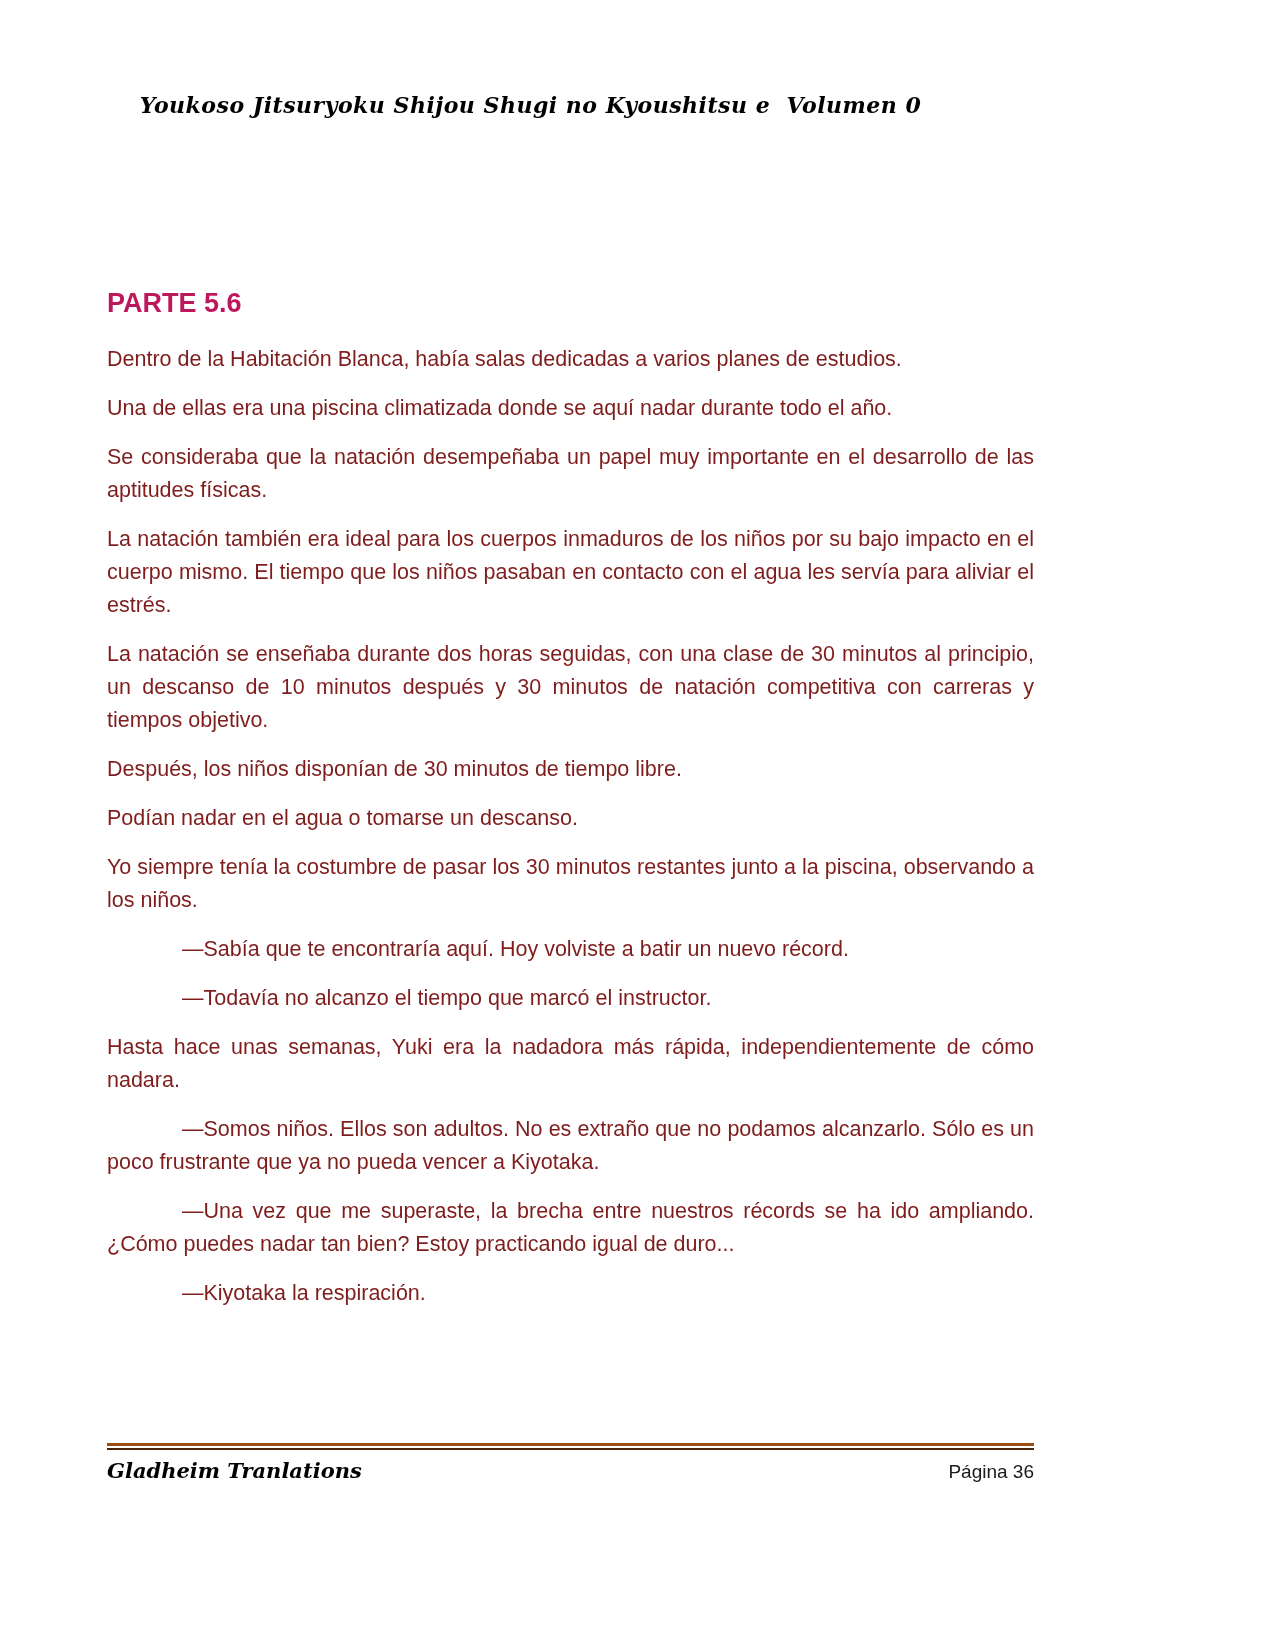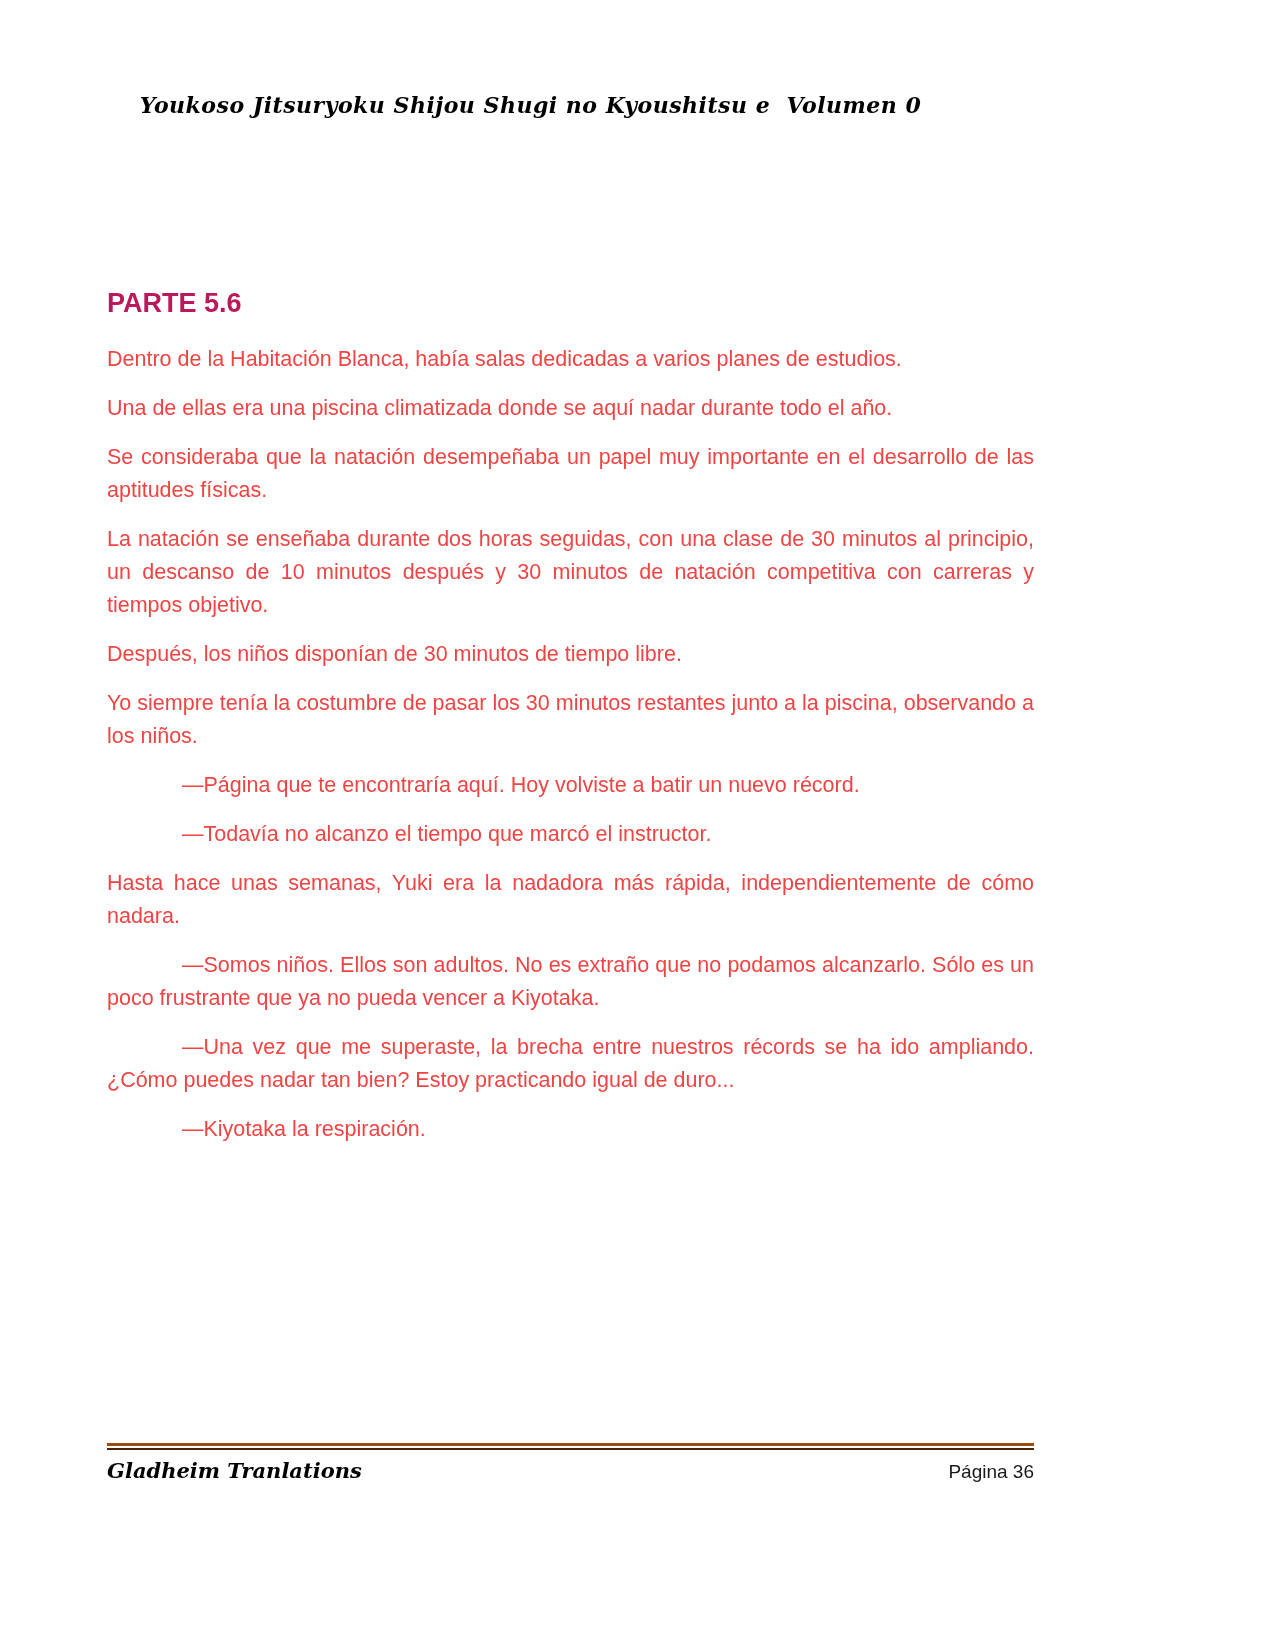--- a/index.html
+++ b/index.html
@@ -39,21 +39,21 @@
     margin: 0 0 24px 0;
     font-size: 27px;
     font-weight: bold;
     color: #be185d;
   }
   .para {
     margin: 0 0 16px 0;
     font-size: 21.5px;
     line-height: 33px;
     text-align: justify;
-    color: #ef4444;
+    color: #7f1d1d;
   }
   .dialogue {
     text-indent: 75px;
   }
   .doc-footer {
     position: absolute;
     top: 1443px;
     left: 107px;
     right: 168px;
   }
@@ -89,24 +89,26 @@
   <header class="doc-header">
     <span>Youkoso Jitsuryoku Shijou Shugi no Kyoushitsu e  Volumen 0</span>
   </header>
 
   <main class="doc-body">
     <h1 class="part-title">PARTE 5.6</h1>
 
     <p class="para">Dentro de la Habitación Blanca, había salas dedicadas a varios planes de estudios.</p>
     <p class="para">Una de ellas era una piscina climatizada donde se aquí nadar durante todo el año.</p>
     <p class="para">Se consideraba que la natación desempeñaba un papel muy importante en el desarrollo de las aptitudes físicas.</p>
+    <p class="para">La natación también era ideal para los cuerpos inmaduros de los niños por su bajo impacto en el cuerpo mismo. El tiempo que los niños pasaban en contacto con el agua les servía para aliviar el estrés.</p>
     <p class="para">La natación se enseñaba durante dos horas seguidas, con una clase de 30 minutos al principio, un descanso de 10 minutos después y 30 minutos de natación competitiva con carreras y tiempos objetivo.</p>
     <p class="para">Después, los niños disponían de 30 minutos de tiempo libre.</p>
+    <p class="para">Podían nadar en el agua o tomarse un descanso.</p>
     <p class="para">Yo siempre tenía la costumbre de pasar los 30 minutos restantes junto a la piscina, observando a los niños.</p>
-    <p class="para dialogue">—Página que te encontraría aquí. Hoy volviste a batir un nuevo récord.</p>
+    <p class="para dialogue">—Sabía que te encontraría aquí. Hoy volviste a batir un nuevo récord.</p>
     <p class="para dialogue">—Todavía no alcanzo el tiempo que marcó el instructor.</p>
     <p class="para">Hasta hace unas semanas, Yuki era la nadadora más rápida, independientemente de cómo nadara.</p>
     <p class="para dialogue">—Somos niños. Ellos son adultos. No es extraño que no podamos alcanzarlo. Sólo es un poco frustrante que ya no pueda vencer a Kiyotaka.</p>
     <p class="para dialogue">—Una vez que me superaste, la brecha entre nuestros récords se ha ido ampliando. ¿Cómo puedes nadar tan bien? Estoy practicando igual de duro...</p>
     <p class="para dialogue">—Kiyotaka la respiración.</p>
   </main>
 
   <footer class="doc-footer">
     <div class="footer-rule"></div>
     <div class="footer-row">

